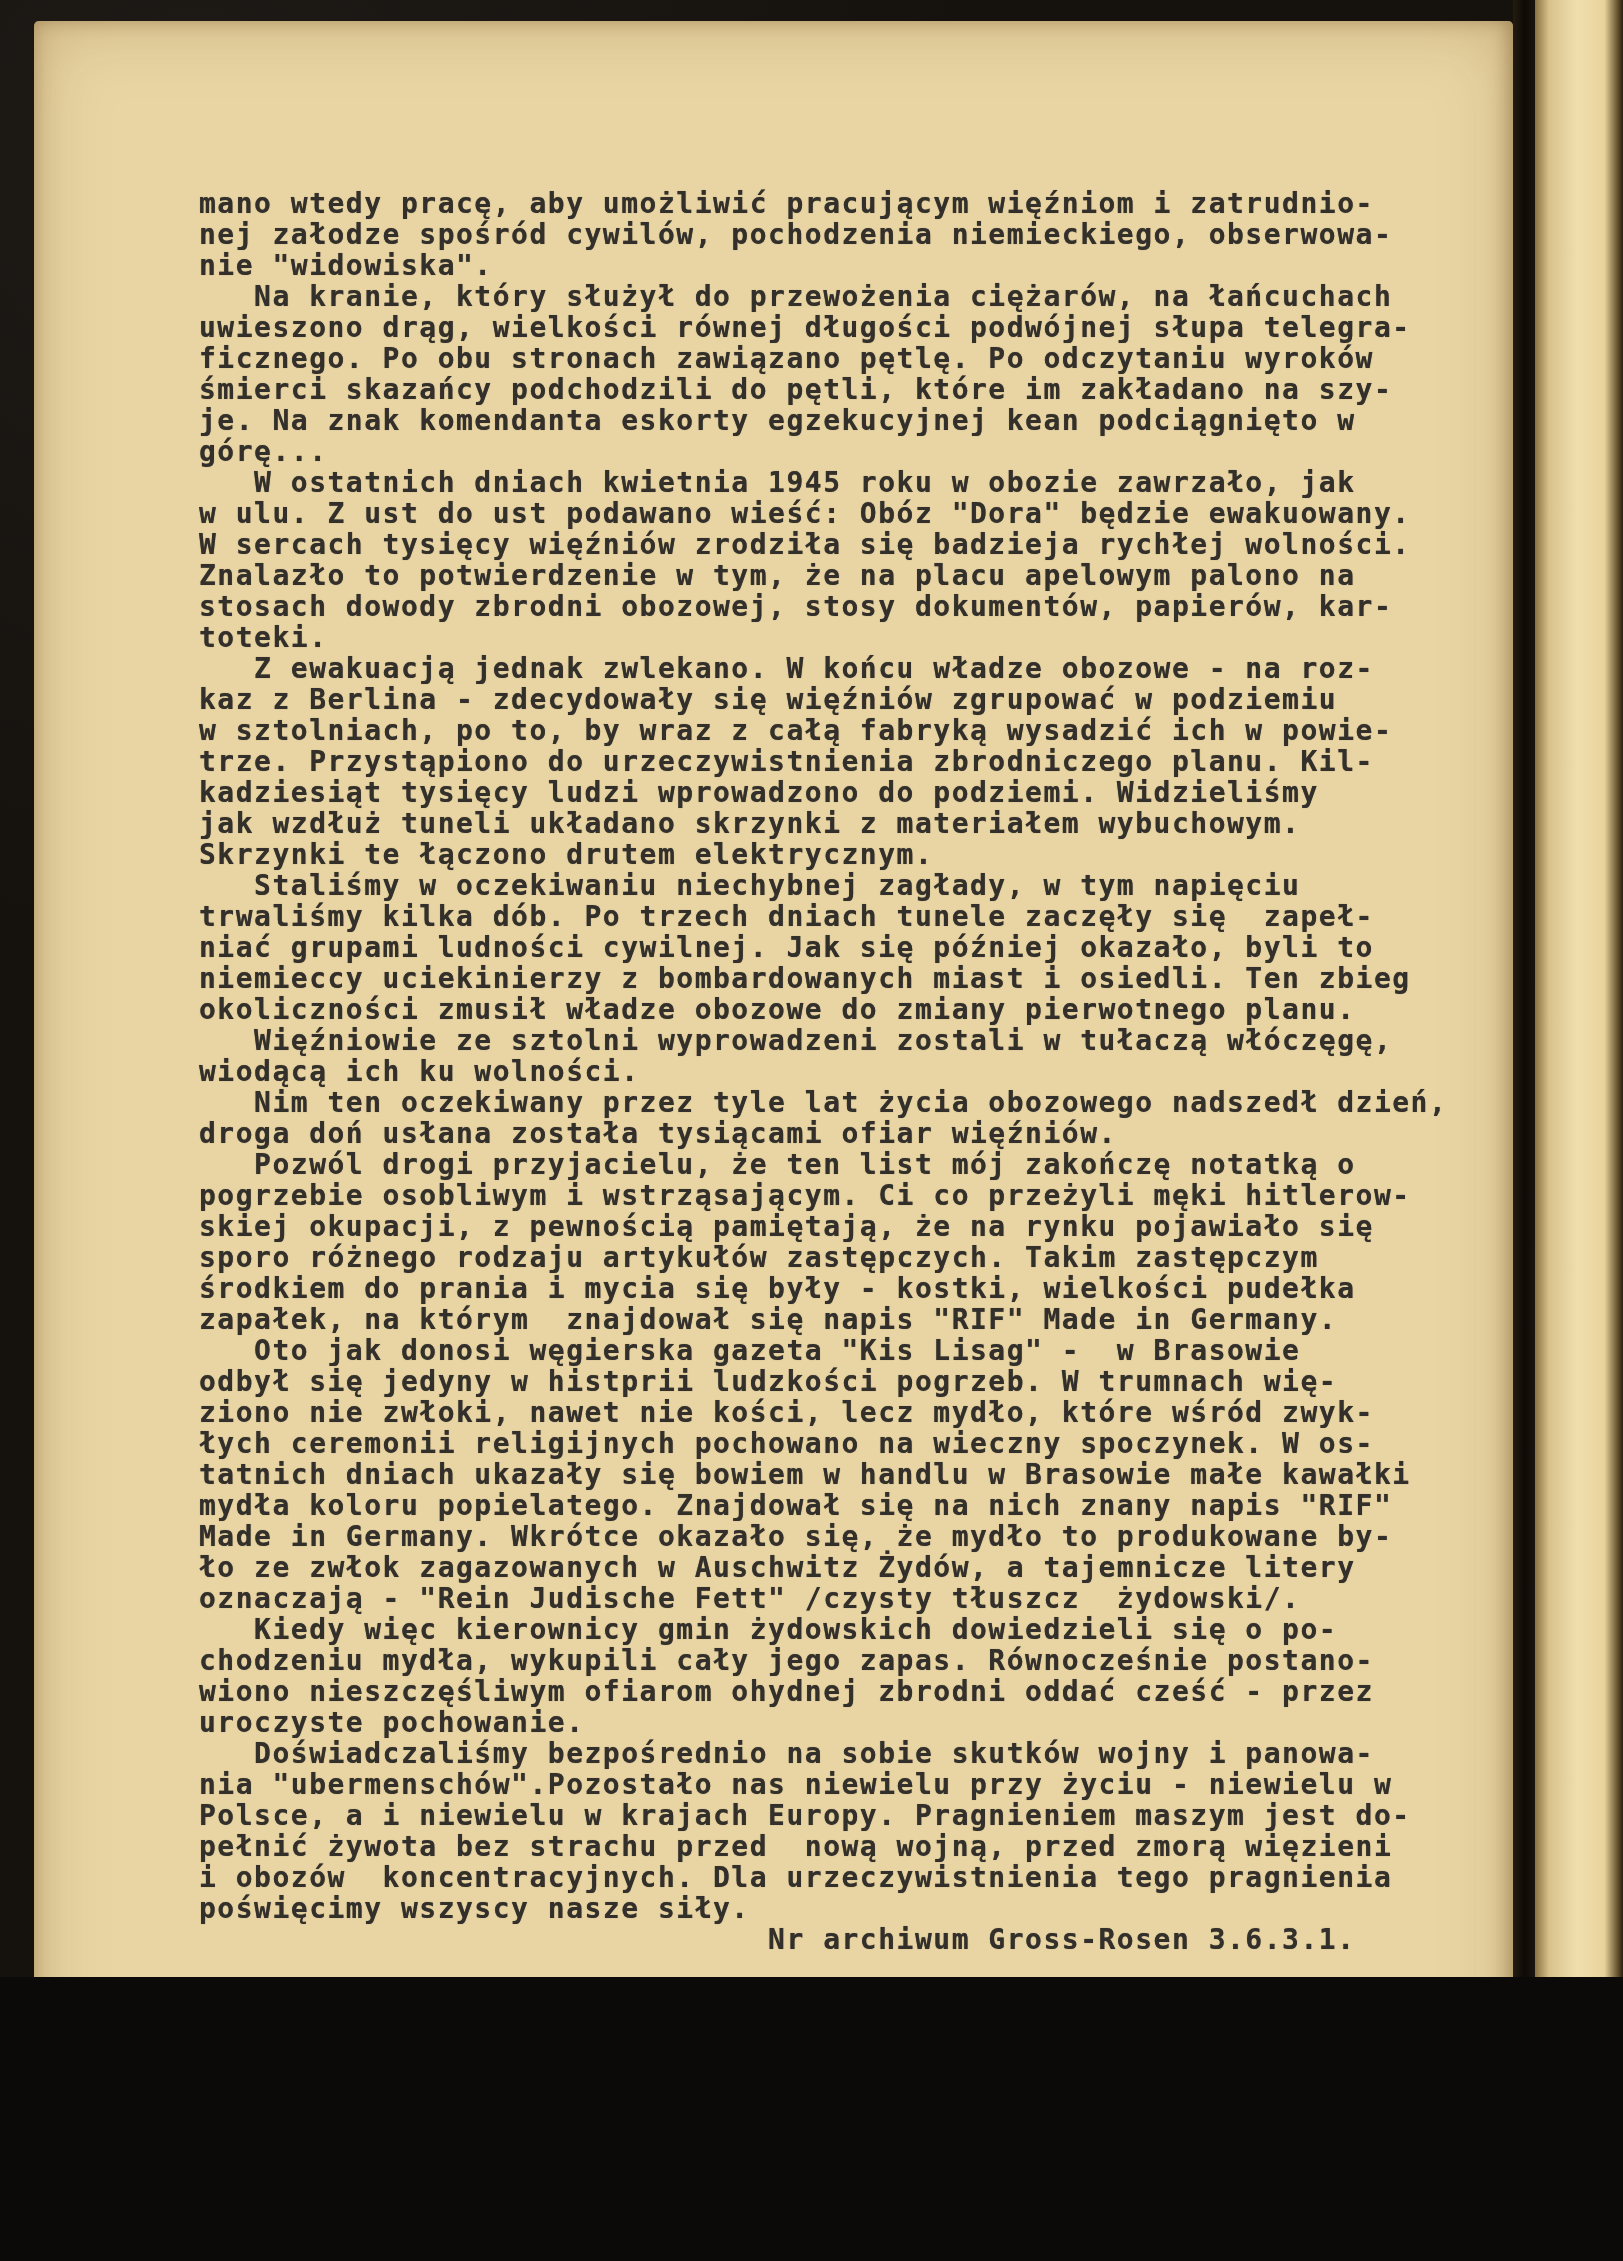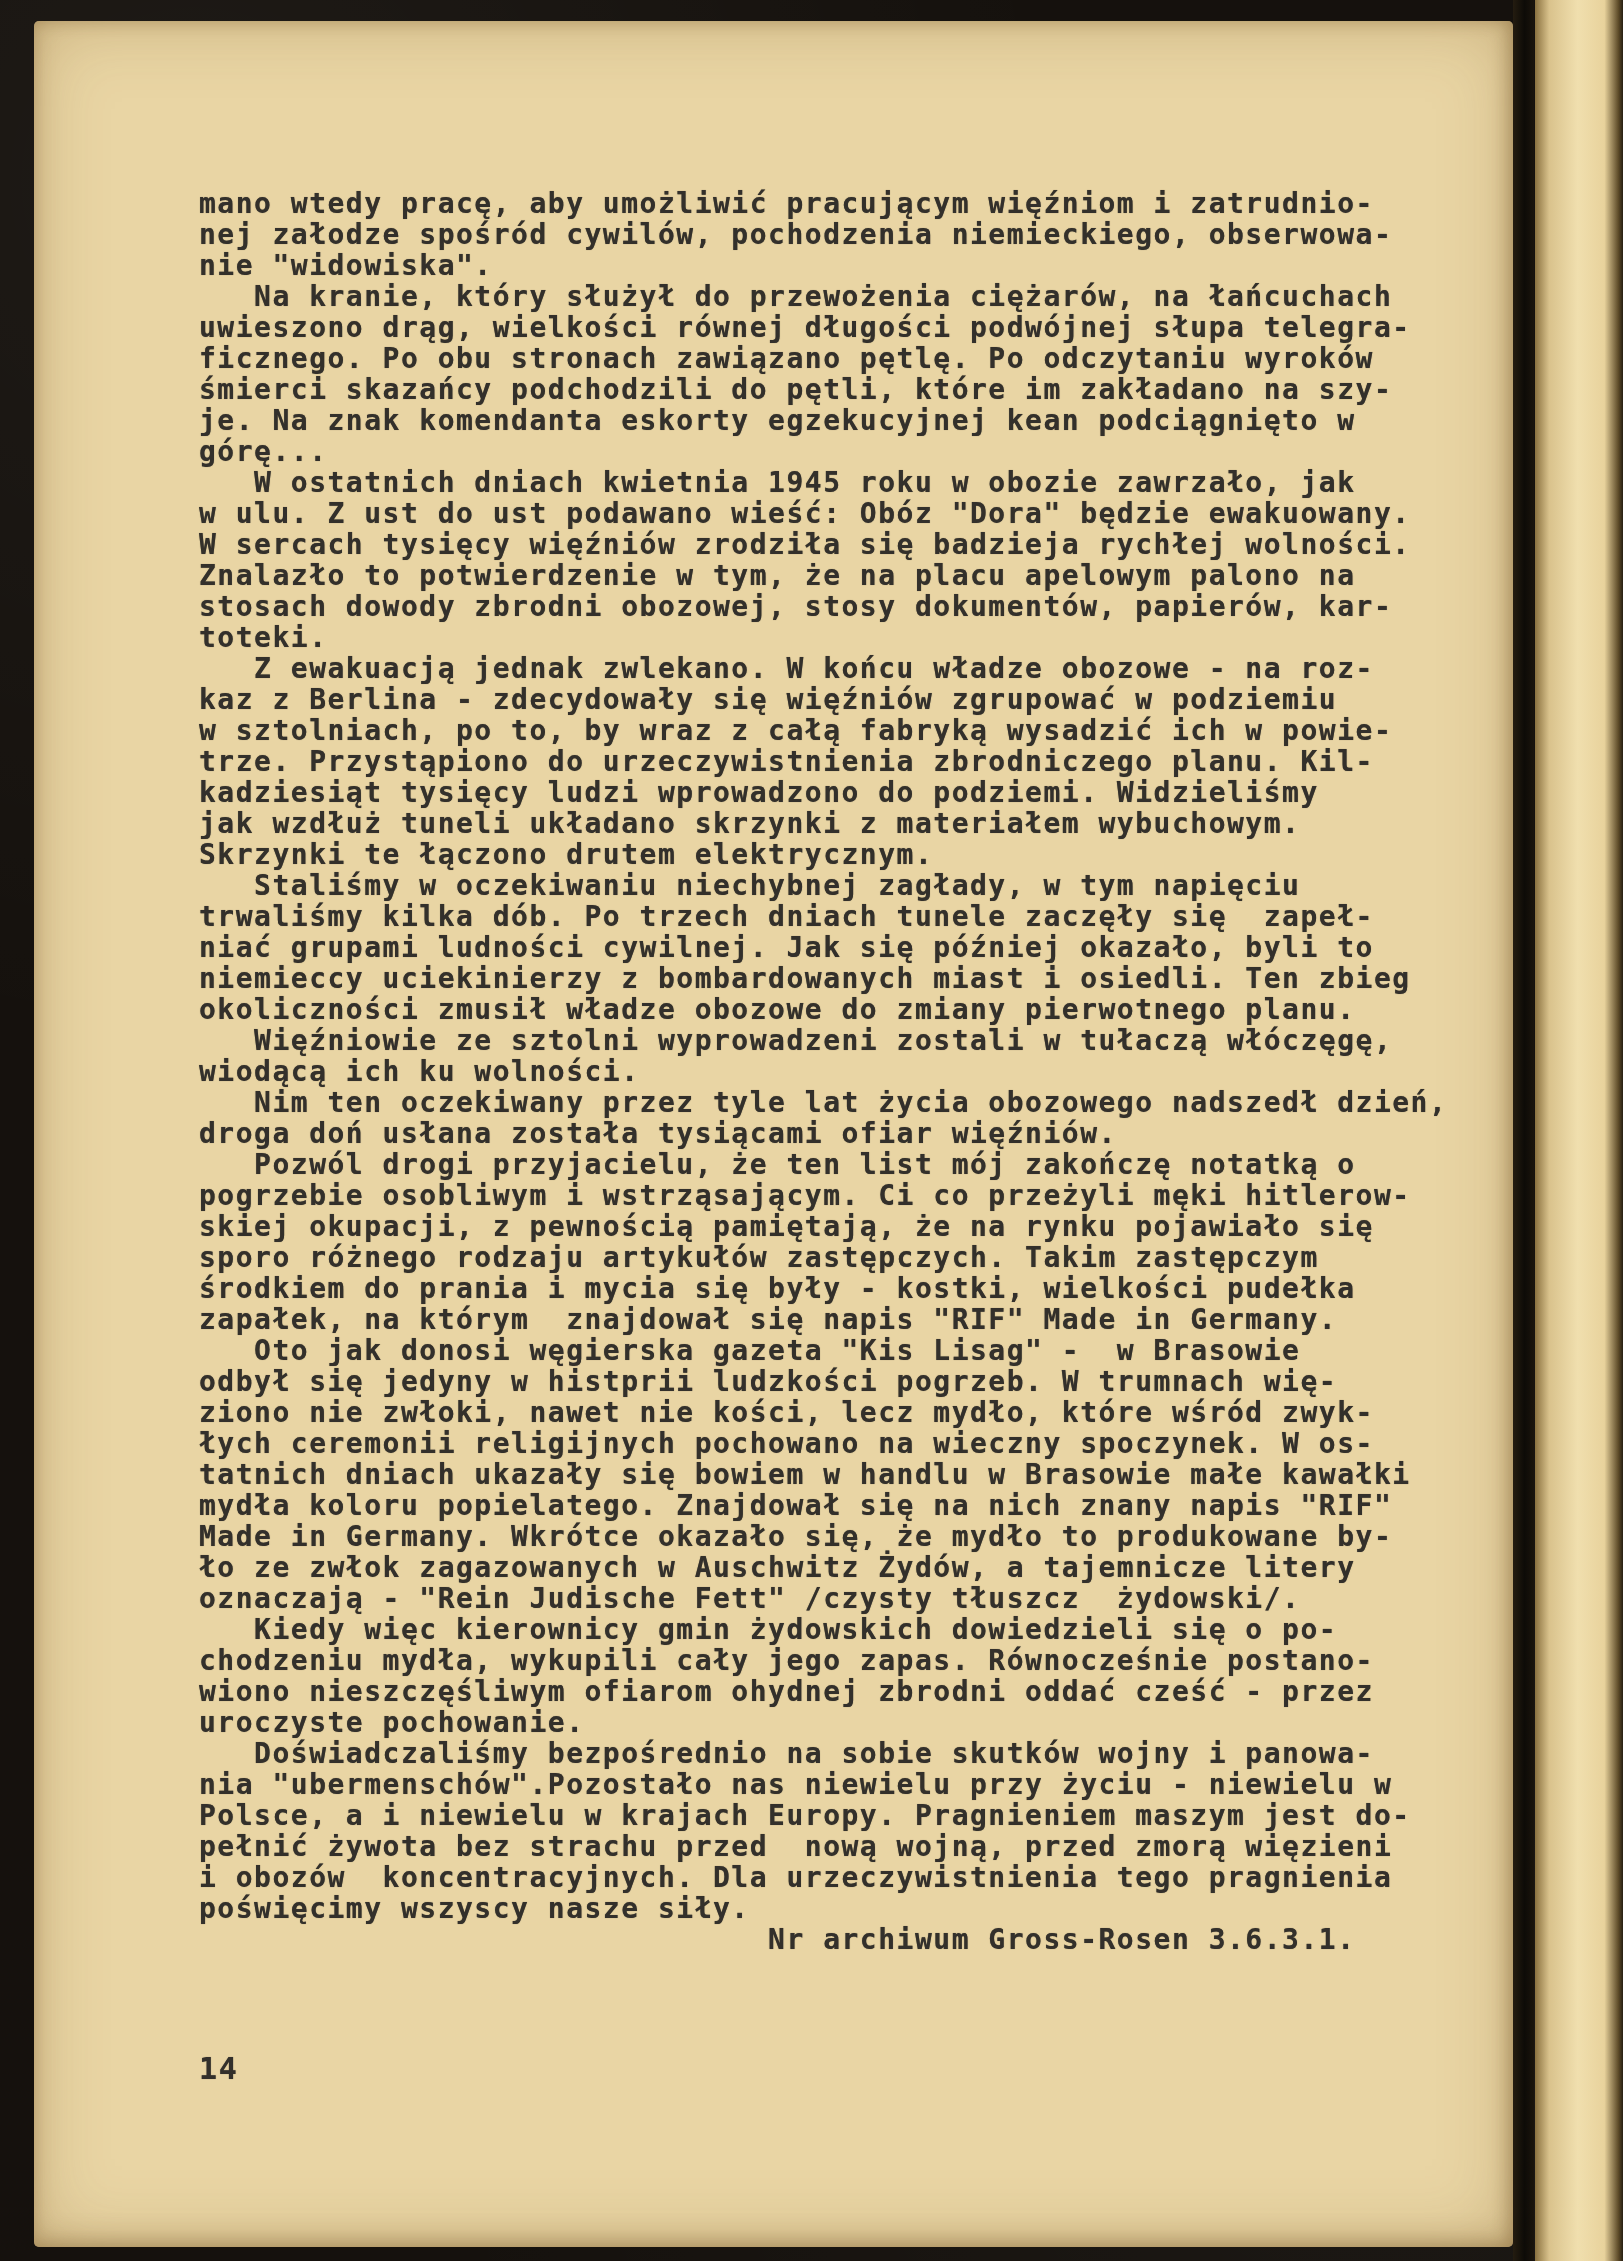--- a/index.html
+++ b/index.html
@@ -3,21 +3,21 @@
 <meta charset="utf-8">
 <style>
   html, body {
     margin: 0;
     padding: 0;
     background: #0c0a08;
   }
   .scene {
     position: relative;
     width: 1624px;
-    height: 2261px;
+    height: 1977px;
     overflow: hidden;
     background:
       radial-gradient(circle at 12% 8%, rgba(255,255,255,0.04), transparent 35%),
       radial-gradient(circle at 85% 90%, rgba(255,255,255,0.03), transparent 40%),
       var(--background, #15110d);
   }
   .paper-main {
     position: absolute;
     left: 34px;
     top: 21px;

